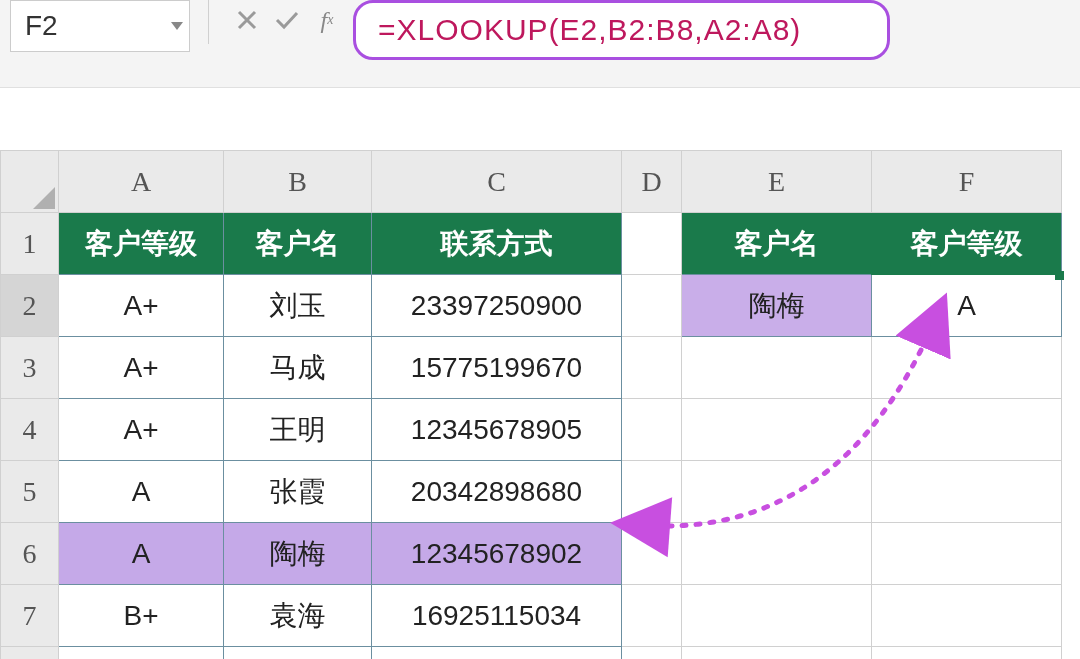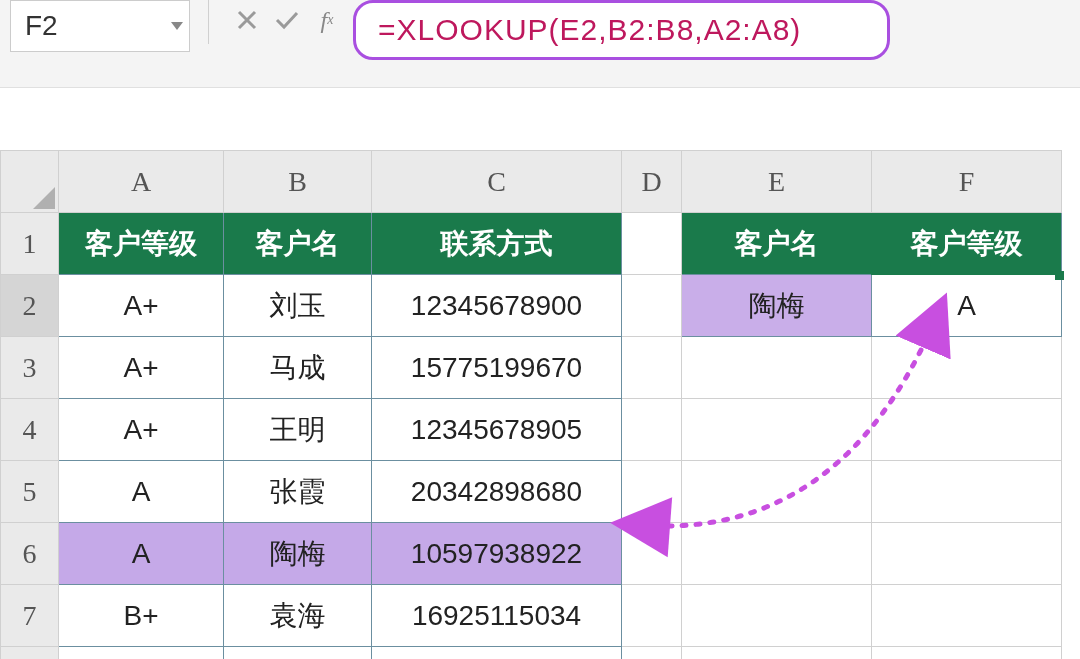--- a/index.html
+++ b/index.html
@@ -225,21 +225,21 @@
     <td class="hdr-green">客户名</td>
     <td class="hdr-green">联系方式</td>
     <td></td>
     <td class="hdr-green">客户名</td>
     <td class="hdr-green">客户等级</td>
   </tr>
   <tr>
     <th class="row sel">2</th>
     <td class="data-cell">A+</td>
     <td class="data-cell">刘玉</td>
-    <td class="data-cell">12345678900</td>
+    <td class="data-cell">23397250900</td>
     <td></td>
     <td class="data-cell hl-purple-light">陶梅</td>
     <td class="data-cell active-cell">A</td>
   </tr>
   <tr>
     <th class="row">3</th>
     <td class="data-cell">A+</td>
     <td class="data-cell">马成</td>
     <td class="data-cell">15775199670</td>
     <td></td>
@@ -261,21 +261,21 @@
     <td class="data-cell">张霞</td>
     <td class="data-cell">20342898680</td>
     <td></td>
     <td></td>
     <td></td>
   </tr>
   <tr>
     <th class="row">6</th>
     <td class="data-cell hl-purple">A</td>
     <td class="data-cell hl-purple">陶梅</td>
-    <td class="data-cell hl-purple">10597938922</td>
+    <td class="data-cell hl-purple">12345678902</td>
     <td></td>
     <td></td>
     <td></td>
   </tr>
   <tr>
     <th class="row">7</th>
     <td class="data-cell">B+</td>
     <td class="data-cell">袁海</td>
     <td class="data-cell">16925115034</td>
     <td></td>

